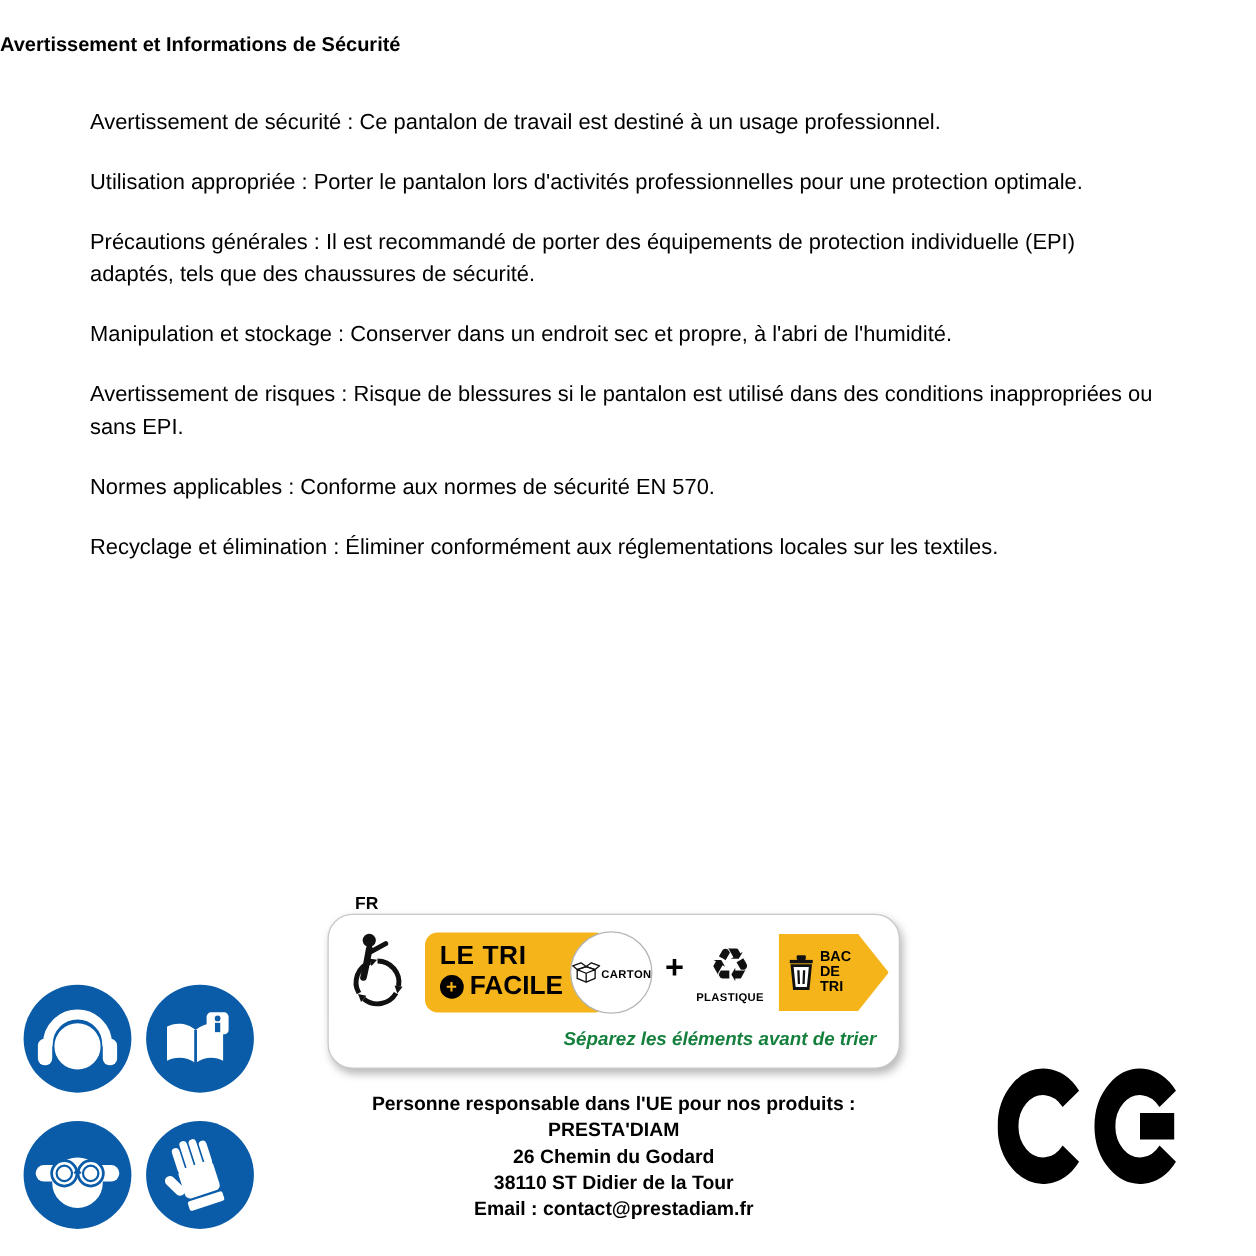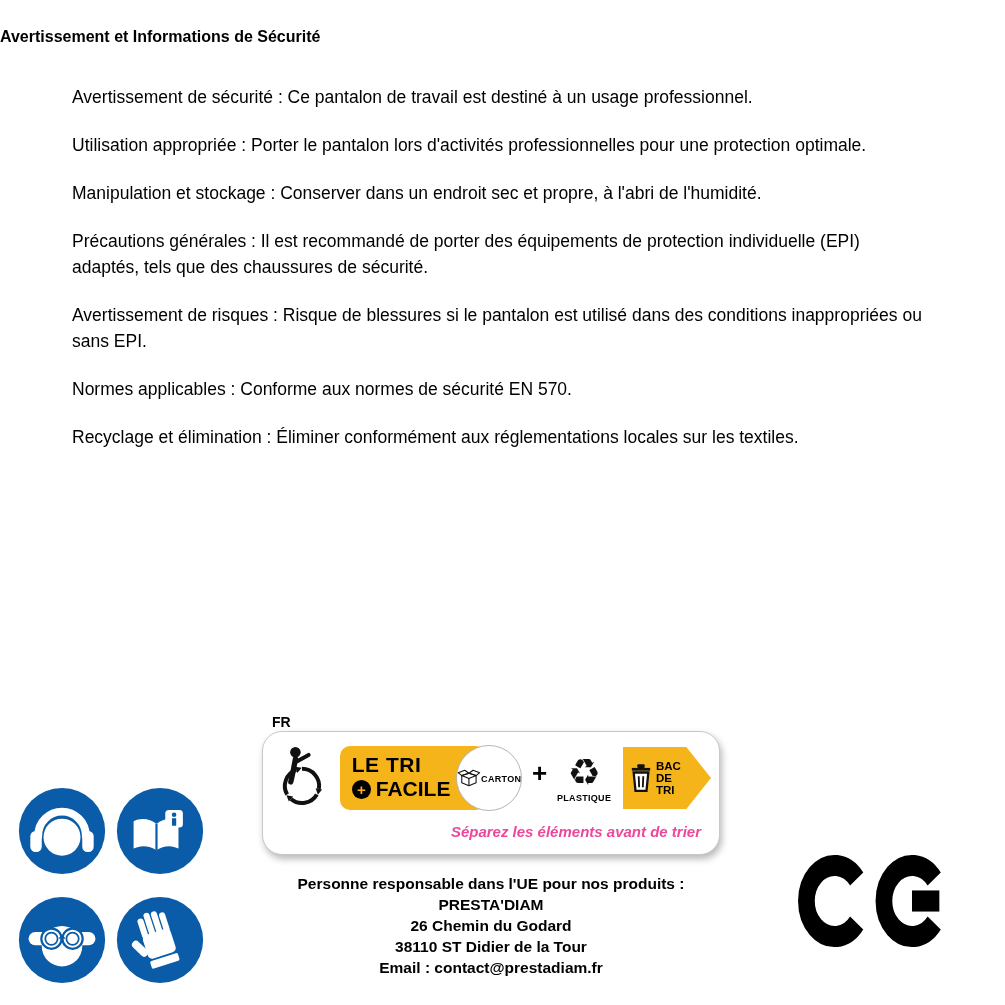--- a/index.html
+++ b/index.html
@@ -12,21 +12,21 @@
 
   .body-text { position:absolute; top:84px; left:72px; width:858px; font-size:17.5px; }
   .body-text p { line-height:26px; margin-bottom:22px; }
 
   
   .pictos { position:absolute; left:18px; top:787px;
             display:grid; grid-template-columns:88px 88px; gap:21px 10px; }
   .picto { width:88px; height:88px; display:block; }
 
   
-  .fr-label { position:absolute; left:272px; top:714px; font-weight:bold; font-size:14px; }
+  .fr-label { position:absolute; left:284px; top:714px; font-weight:bold; font-size:14px; }
   .banner { position:absolute; left:262px; top:731px; width:458px; height:124px;
             background:#fff; border:1px solid #c8c8c8; border-radius:20px;
             box-shadow:2px 4px 7px rgba(0,0,0,.28); padding:4px 8px 0 6px; }
   .banner-row { display:flex; align-items:center; height:84px;justify-content:space-between; }
   .triman { flex:0 0 auto; }
   .tri-box { background:#F5B41A; border-radius:10px; padding:7px 36px 9px 12px; margin-left:2px; }
   .tri-line1 { font-size:21px; font-weight:800; letter-spacing:.5px; line-height:24px; }
   .tri-line2 { display:flex; align-items:center; gap:5px; font-size:21px; font-weight:800; line-height:24px; }
   .plus-circle { width:19px; height:19px; border-radius:50%; background:#000; color:#F5B41A;
                  display:flex; align-items:center; justify-content:center;
@@ -36,41 +36,41 @@
                    display:flex; flex-direction:row; align-items:center; justify-content:center; }
   .mini-label { font-size:9px; font-weight:bold; letter-spacing:.3px; margin-top:1px; }
   .plus-sign { font-size:26px; font-weight:bold; margin:0 7px 10px 7px; }
   .plastique { display:flex; flex-direction:column; align-items:center; }
   .recycle-glyph { font-family:"DejaVu Sans",sans-serif; font-size:37px; line-height:38px; color:#111; }
   .bac-arrow { margin-left:9px; width:88px; height:62px; background:#F5B41A;
                clip-path:polygon(0 0, 72% 0, 100% 50%, 72% 100%, 0 100%);
                display:flex; align-items:center; padding-left:7px; gap:4px; }
   .bac-text { font-size:11.5px; font-weight:800; line-height:12px; }
   .tagline { text-align:right; padding-right:10px; font-style:italic; font-weight:bold;
-             font-size:15px; color:#ec4899; margin-top:3px; }
+             font-size:15px; color:#15803d; margin-top:3px; }
 
   
   .address { position:absolute; left:262px; top:873px; width:458px; text-align:center;
              font-weight:bold; font-size:15.5px; line-height:21px; }
 
   
   .ce { position:absolute; left:798px; top:853px; width:152px; height:96px; }
 </style>
 </head>
 <body>
 
 <div class="page">
 
   <div class="title">Avertissement et Informations de Sécurité</div>
 
   <div class="body-text">
     <p>Avertissement de sécurité : Ce pantalon de travail est destiné à un usage professionnel.</p>
     <p>Utilisation appropriée : Porter le pantalon lors d'activités professionnelles pour une protection optimale.</p>
+    <p>Précautions générales : Il est recommandé de porter des équipements de protection individuelle (EPI) adaptés, tels que des chaussures de sécurité.</p>
     <p>Manipulation et stockage : Conserver dans un endroit sec et propre, à l'abri de l'humidité.</p>
-    <p>Précautions générales : Il est recommandé de porter des équipements de protection individuelle (EPI) adaptés, tels que des chaussures de sécurité.</p>
     <p>Avertissement de risques : Risque de blessures si le pantalon est utilisé dans des conditions inappropriées ou sans EPI.</p>
     <p>Normes applicables : Conforme aux normes de sécurité EN 570.</p>
     <p>Recyclage et élimination : Éliminer conformément aux réglementations locales sur les textiles.</p>
   </div>
 
   <div class="pictos">
     <svg class="picto" viewBox="0 0 100 100">
       <circle cx="50" cy="50" r="49" fill="#0a5ca8"></circle>
       <circle cx="50" cy="57" r="21" fill="#fff"></circle>
       <path d="M23 55 A27 27 0 0 1 77 55" fill="none" stroke="#fff" stroke-width="9" stroke-linecap="round"></path>

